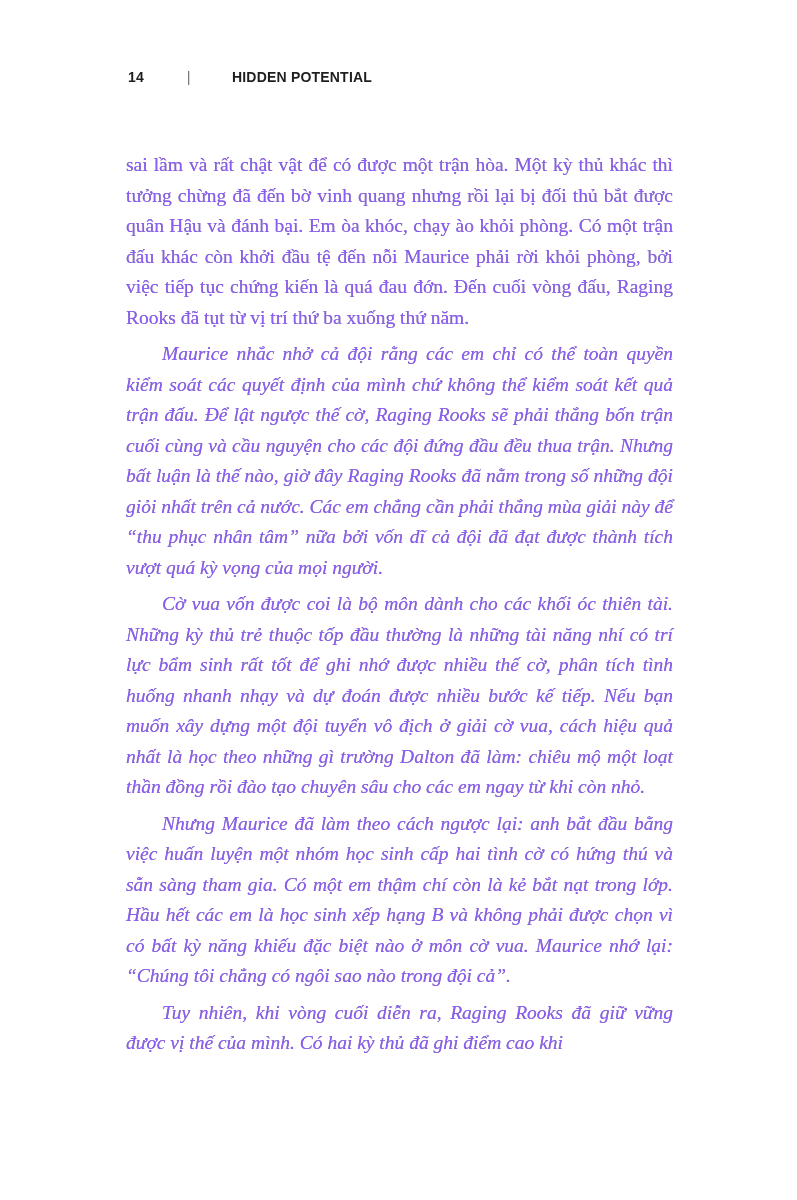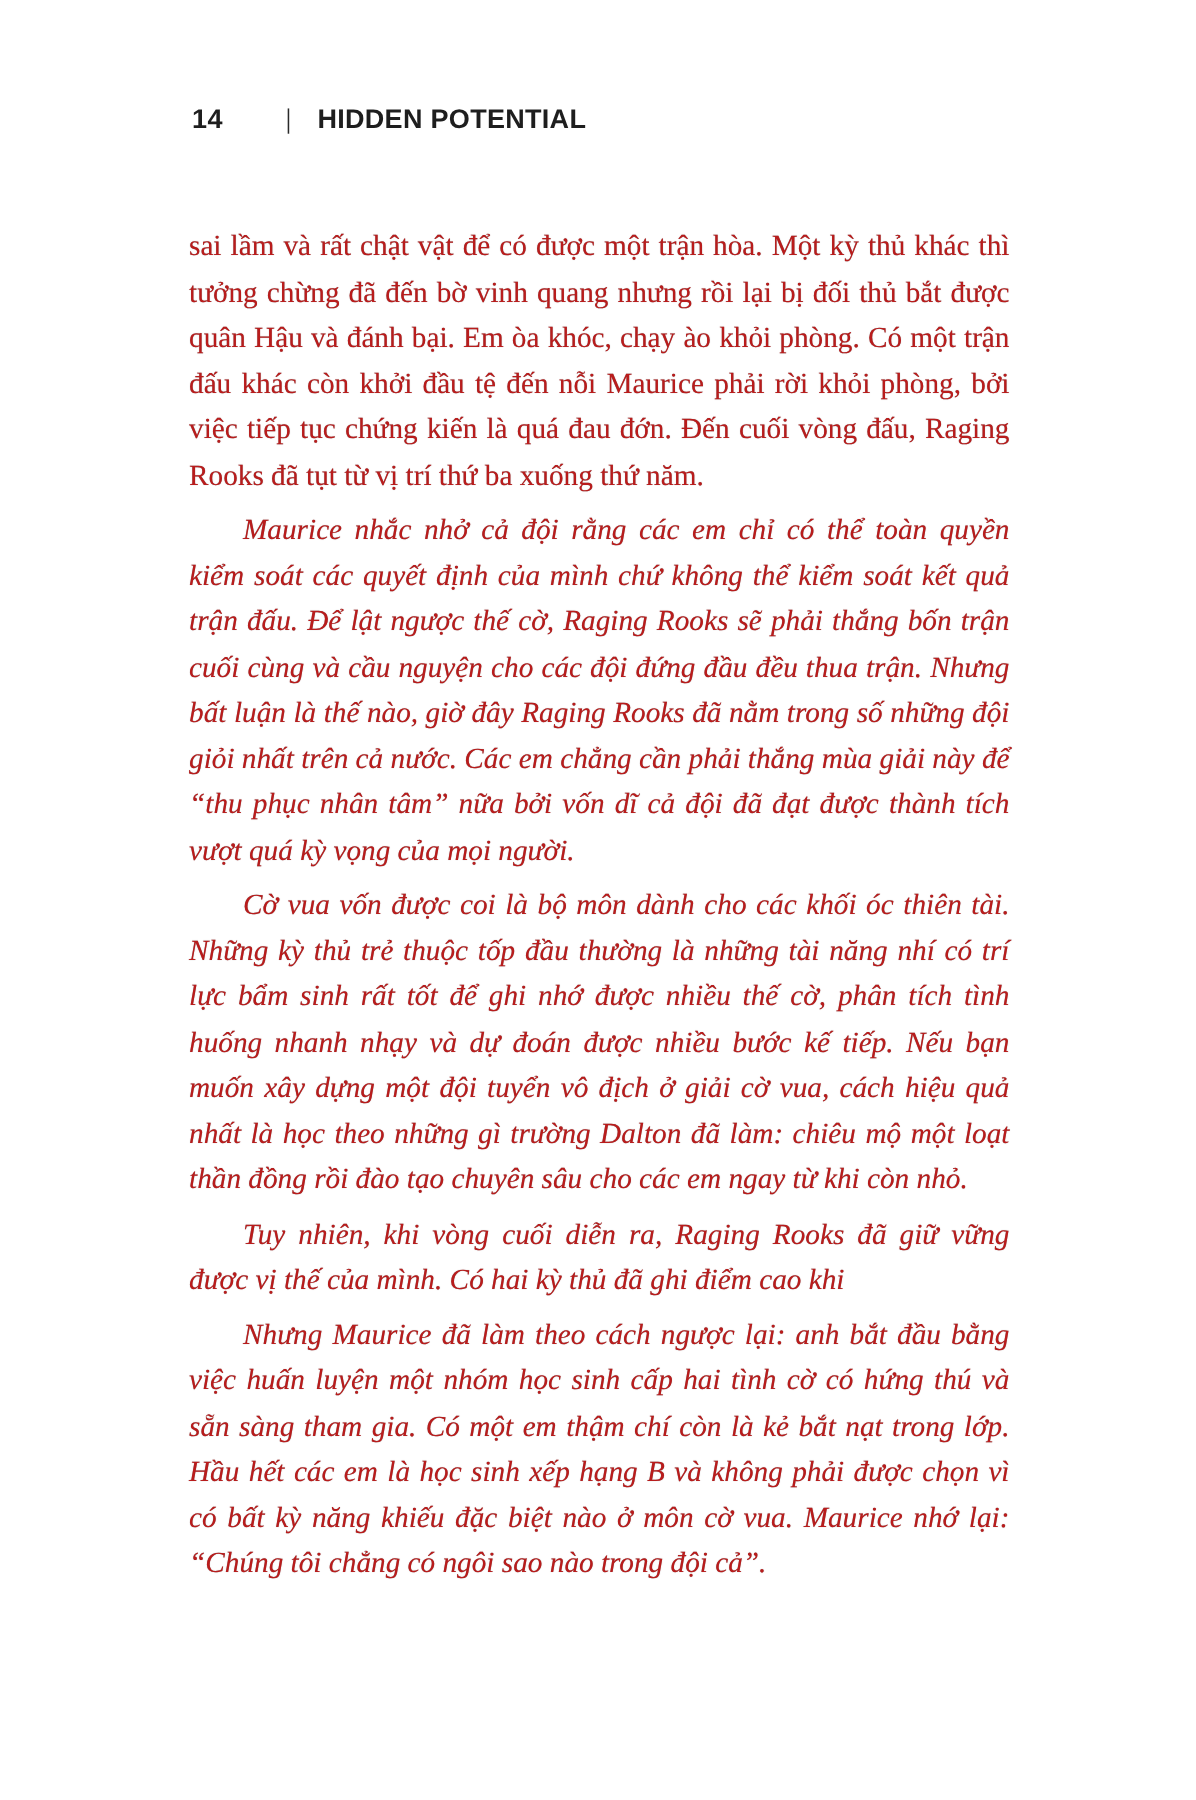--- a/index.html
+++ b/index.html
@@ -16,44 +16,45 @@
     font-family: "Liberation Serif", "DejaVu Serif", serif;
   }
   .running-head {
     position: absolute;
     top: 69px;
     left: 128px;
     display: flex;
     align-items: baseline;
     font-family: "Liberation Sans", "DejaVu Sans", sans-serif;
     font-weight: 700;
-    font-size: 18px;
+    font-size: 14px;
     letter-spacing: 0.3px;
     color: #1e1e1e;
     white-space: nowrap;
   }
   .running-head .page-number {
     min-width: 18px;
   }
   .running-head .separator {
     margin-left: 41px;
     margin-right: 17px;
     font-weight: 400;
     transform: scaleX(0.7);
     color: #2a2a2a;
   }
   .running-head .book-title {
     letter-spacing: 0.2px;
+    margin-left: 24px;
   }
   .content {
     position: absolute;
     top: 150px;
     left: 126px;
     width: 547px;
-    color: #b91c1c;
+    color: #8b5cf6;
     font-size: 19.5px;
     line-height: 30.5px;
     text-align: justify;
     text-shadow: 0 0 0.5px rgba(45,45,45,0.55);
   }
   .content p {
     margin: 0;
   }
   .content p + p {
     margin-top: 6px;
@@ -71,17 +72,17 @@
   <div class="running-head">
     <span class="page-number">14</span>
     <span class="separator">|</span>
     <span class="book-title">HIDDEN POTENTIAL</span>
   </div>
 
   <div class="content">
     <p>sai lầm và rất chật vật để có được một trận hòa. Một kỳ thủ khác thì tưởng chừng đã đến bờ vinh quang nhưng rồi lại bị đối thủ bắt được quân Hậu và đánh bại. Em òa khóc, chạy ào khỏi phòng. Có một trận đấu khác còn khởi đầu tệ đến nỗi Maurice phải rời khỏi phòng, bởi việc tiếp tục chứng kiến là quá đau đớn. Đến cuối vòng đấu, Raging Rooks đã tụt từ vị trí thứ ba xuống thứ năm.</p>
     <p class="indented">Maurice nhắc nhở cả đội rằng các em chỉ có thể toàn quyền kiểm soát các quyết định của mình chứ không thể kiểm soát kết quả trận đấu. Để lật ngược thế cờ, Raging Rooks sẽ phải thắng bốn trận cuối cùng và cầu nguyện cho các đội đứng đầu đều thua trận. Nhưng bất luận là thế nào, giờ đây Raging Rooks đã nằm trong số những đội giỏi nhất trên cả nước. Các em chẳng cần phải thắng mùa giải này để “thu phục nhân tâm” nữa bởi vốn dĩ cả đội đã đạt được thành tích vượt quá kỳ vọng của mọi người.</p>
     <p class="indented">Cờ vua vốn được coi là bộ môn dành cho các khối óc thiên tài. Những kỳ thủ trẻ thuộc tốp đầu thường là những tài năng nhí có trí lực bẩm sinh rất tốt để ghi nhớ được nhiều thế cờ, phân tích tình huống nhanh nhạy và dự đoán được nhiều bước kế tiếp. Nếu bạn muốn xây dựng một đội tuyển vô địch ở giải cờ vua, cách hiệu quả nhất là học theo những gì trường Dalton đã làm: chiêu mộ một loạt thần đồng rồi đào tạo chuyên sâu cho các em ngay từ khi còn nhỏ.</p>
+    <p class="indented">Nhưng Maurice đã làm theo cách ngược lại: anh bắt đầu bằng việc huấn luyện một nhóm học sinh cấp hai tình cờ có hứng thú và sẵn sàng tham gia. Có một em thậm chí còn là kẻ bắt nạt trong lớp. Hầu hết các em là học sinh xếp hạng B và không phải được chọn vì có bất kỳ năng khiếu đặc biệt nào ở môn cờ vua. Maurice nhớ lại: “Chúng tôi chẳng có ngôi sao nào trong đội cả”.</p>
     <p class="indented">Tuy nhiên, khi vòng cuối diễn ra, Raging Rooks đã giữ vững được vị thế của mình. Có hai kỳ thủ đã ghi điểm cao khi</p>
-    <p class="indented">Nhưng Maurice đã làm theo cách ngược lại: anh bắt đầu bằng việc huấn luyện một nhóm học sinh cấp hai tình cờ có hứng thú và sẵn sàng tham gia. Có một em thậm chí còn là kẻ bắt nạt trong lớp. Hầu hết các em là học sinh xếp hạng B và không phải được chọn vì có bất kỳ năng khiếu đặc biệt nào ở môn cờ vua. Maurice nhớ lại: “Chúng tôi chẳng có ngôi sao nào trong đội cả”.</p>
   </div>
 
 </div>
 
 </body></html>

